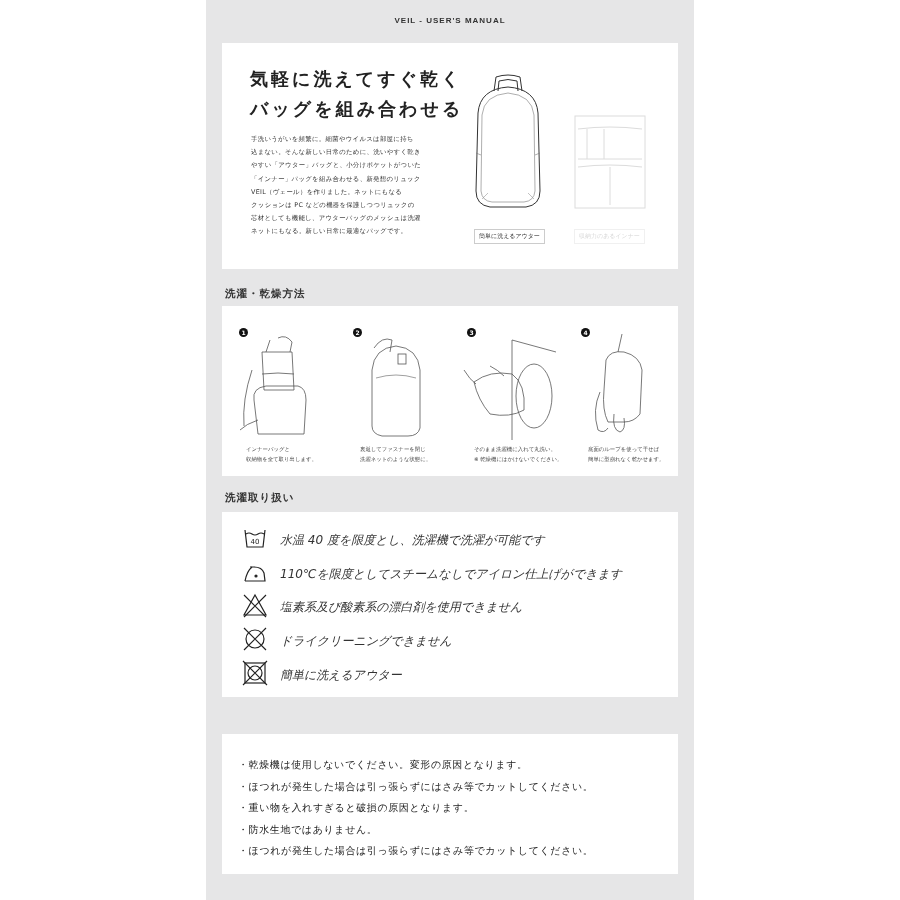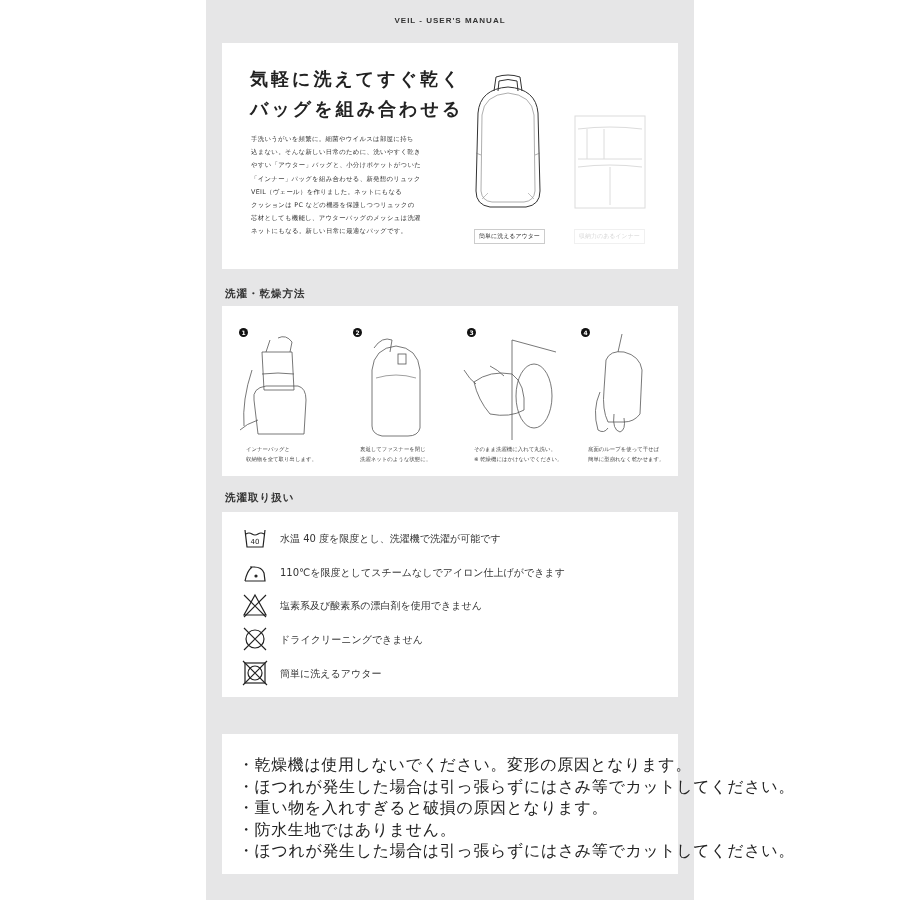--- a/index.html
+++ b/index.html
@@ -22,25 +22,25 @@
   .steps { top:306px; height:170px; }
   .step { position:absolute; top:0; width:114px; height:170px; }
   .step-num { position:absolute; left:17px; top:22px; width:9px; height:9px; border-radius:50%; background:#111; color:#fff;
               font-size:6px; font-weight:bold; text-align:center; line-height:9px; }
   .step-illus { position:absolute; left:10px; top:24px; width:100px; height:110px; }
   .step-text { position:absolute; left:24px; top:138px; width:100px; font-size:5.4px; line-height:10px; color:#444; }
   
   .care { top:512px; height:185px; }
   .care-row { position:absolute; left:20px; height:26px; width:420px; }
   .care-icon { position:absolute; left:0; top:0; width:26px; height:26px; }
-  .care-text { position:absolute; left:38px; top:7px; font-size:10px; color:#333; white-space:nowrap; }
+  .care-text { position:absolute; left:38px; top:7px; font-size:12px; color:#333; white-space:nowrap;font-style:italic; }
   
   .notes { top:734px; height:140px; }
   .notes ul { list-style:none; margin:0; padding:0; position:absolute; left:16px; top:20px; }
-  .notes li { font-size:16px; line-height:21.5px; color:#222; letter-spacing:0.6px; white-space:nowrap;font-family:Liberation Serif, serif; }
+  .notes li { font-size:10px; line-height:21.5px; color:#222; letter-spacing:0.6px; white-space:nowrap;font-family:Liberation Serif, serif; }
 </style>
 </head>
 <body>
 
 <div class="strip"></div>
 <div class="doc-title">VEIL - USER'S MANUAL</div>
 
 <div class="card intro">
   <div class="headline">
     <div>気軽に洗えてすぐ乾く</div>

